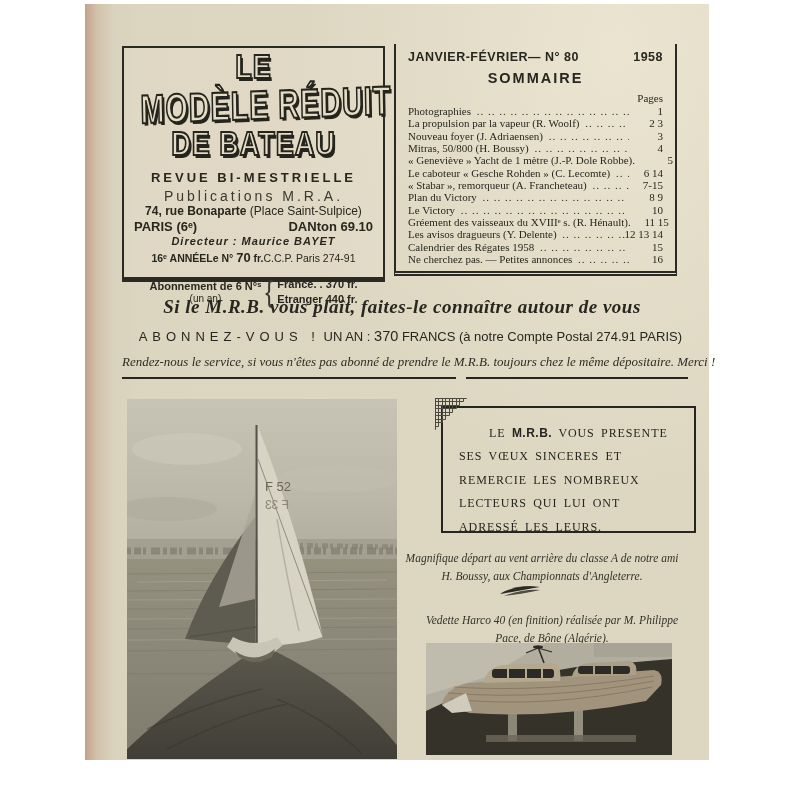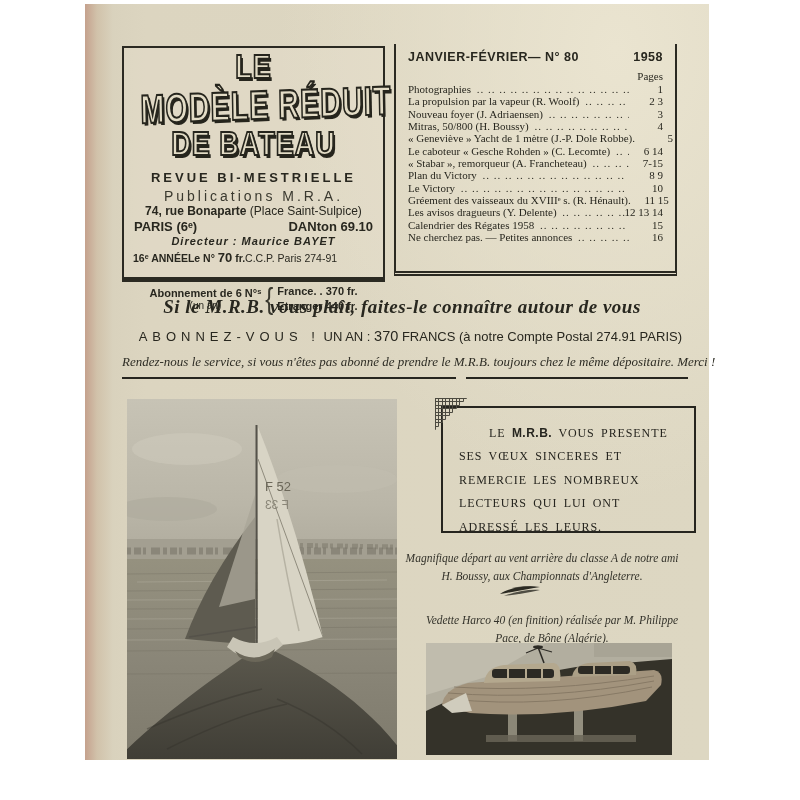--- a/index.html
+++ b/index.html
@@ -28,24 +28,24 @@
   .logo-le{font-size:27px;transform:scaleY(1.25);margin-top:2px;}
   .logo-mid{font-size:31px;transform:scale(0.93,1.3) rotate(-1.5deg);margin-top:9px;white-space:nowrap;}
   .logo-bot{font-size:27px;transform:scaleY(1.25);margin-top:10px;}
   .mh-revue{font-family:"Liberation Sans", sans-serif;font-weight:bold;font-size:13px;letter-spacing:3px;margin-top:12px;}
   .mh-pub{font-family:"Liberation Sans", sans-serif;font-size:14px;letter-spacing:3px;color:#3a392f;margin-top:3px;}
   .mh-dir{font-family:"Liberation Sans", sans-serif;font-weight:bold;font-size:10px;letter-spacing:1px;margin-top:2px;}
   .mh-addr{font-family:"Liberation Sans", sans-serif;font-size:12px;margin-top:0;white-space:nowrap;}
   .mh-addr b{font-weight:bold;}
   .mh-cityrow{display:flex;justify-content:space-between;font-family:"Liberation Sans", sans-serif;font-weight:bold;font-size:13px;margin-top:1px;padding:0 2px;}
   .mh-director{font-family:"Liberation Sans", sans-serif;font-weight:bold;font-style:italic;font-size:11px;letter-spacing:1px;margin-top:1px;}
-  .mh-row3{display:flex;justify-content:flex-start;align-items:baseline;font-family:"Liberation Sans", sans-serif;font-size:10.5px;margin-top:3px;padding:0 1px;}
+  .mh-row3{display:flex;justify-content:center;align-items:baseline;font-family:"Liberation Sans", sans-serif;font-size:10.5px;margin-top:3px;padding:0 1px;}
   .mh-row3 .b{font-weight:bold;}
   .mh-row3 .num{font-weight:bold;font-size:13px;}
-  .mh-abo{display:flex;justify-content:center;align-items:center;font-family:"Liberation Sans", sans-serif;font-size:11px;margin-top:19px;gap:4px;}
+  .mh-abo{display:flex;justify-content:center;align-items:center;font-family:"Liberation Sans", sans-serif;font-size:11px;margin-top:12px;gap:4px;}
   .abo-left{text-align:center;font-weight:bold;}
   .abo-left .sub{font-weight:normal;font-size:10px;}
   .abo-brace{font-size:24px;font-weight:200;transform:scaleY(1.2);color:#3a392f;}
   .abo-right{text-align:left;font-weight:bold;line-height:1.35;}
   
   .sommaire{
     position:absolute;left:309px;top:40px;width:283px;height:232px;
     border-left:2px solid #2b2a22;border-right:2px solid #2b2a22;border-bottom:5px double #2b2a22;
     padding:6px 12px 0 12px;
   }
@@ -127,20 +127,21 @@
         <span>Etranger   440 fr.</span>
       </span>
     </div>
   </div>
 
   <div class="sommaire">
     <div class="som-head">
       <span>JANVIER-FÉVRIER— N°  80</span>
       <span>1958</span>
     </div>
+    <div class="som-title">SOMMAIRE</div>
     <div class="som-pages-label">Pages</div>
     <div>
       <div class="toc-row">
           <span class="toc-title">Photographies</span>
           <span class="leader"> .. .. .. .. .. .. .. .. .. .. .. .. .. .. .. .. .. .. .. .. .. .. .. .. .. .. .. .. .. .. .. .. .. .. .. .. .. .. .. ..</span>
           <span class="toc-pages">1</span>
         </div>
       <div class="toc-row">
           <span class="toc-title">La propulsion par la vapeur (R. Woolf)</span>
           <span class="leader"> .. .. .. .. .. .. .. .. .. .. .. .. .. .. .. .. .. .. .. .. .. .. .. .. .. .. .. .. .. .. .. .. .. .. .. .. .. .. .. ..</span>

